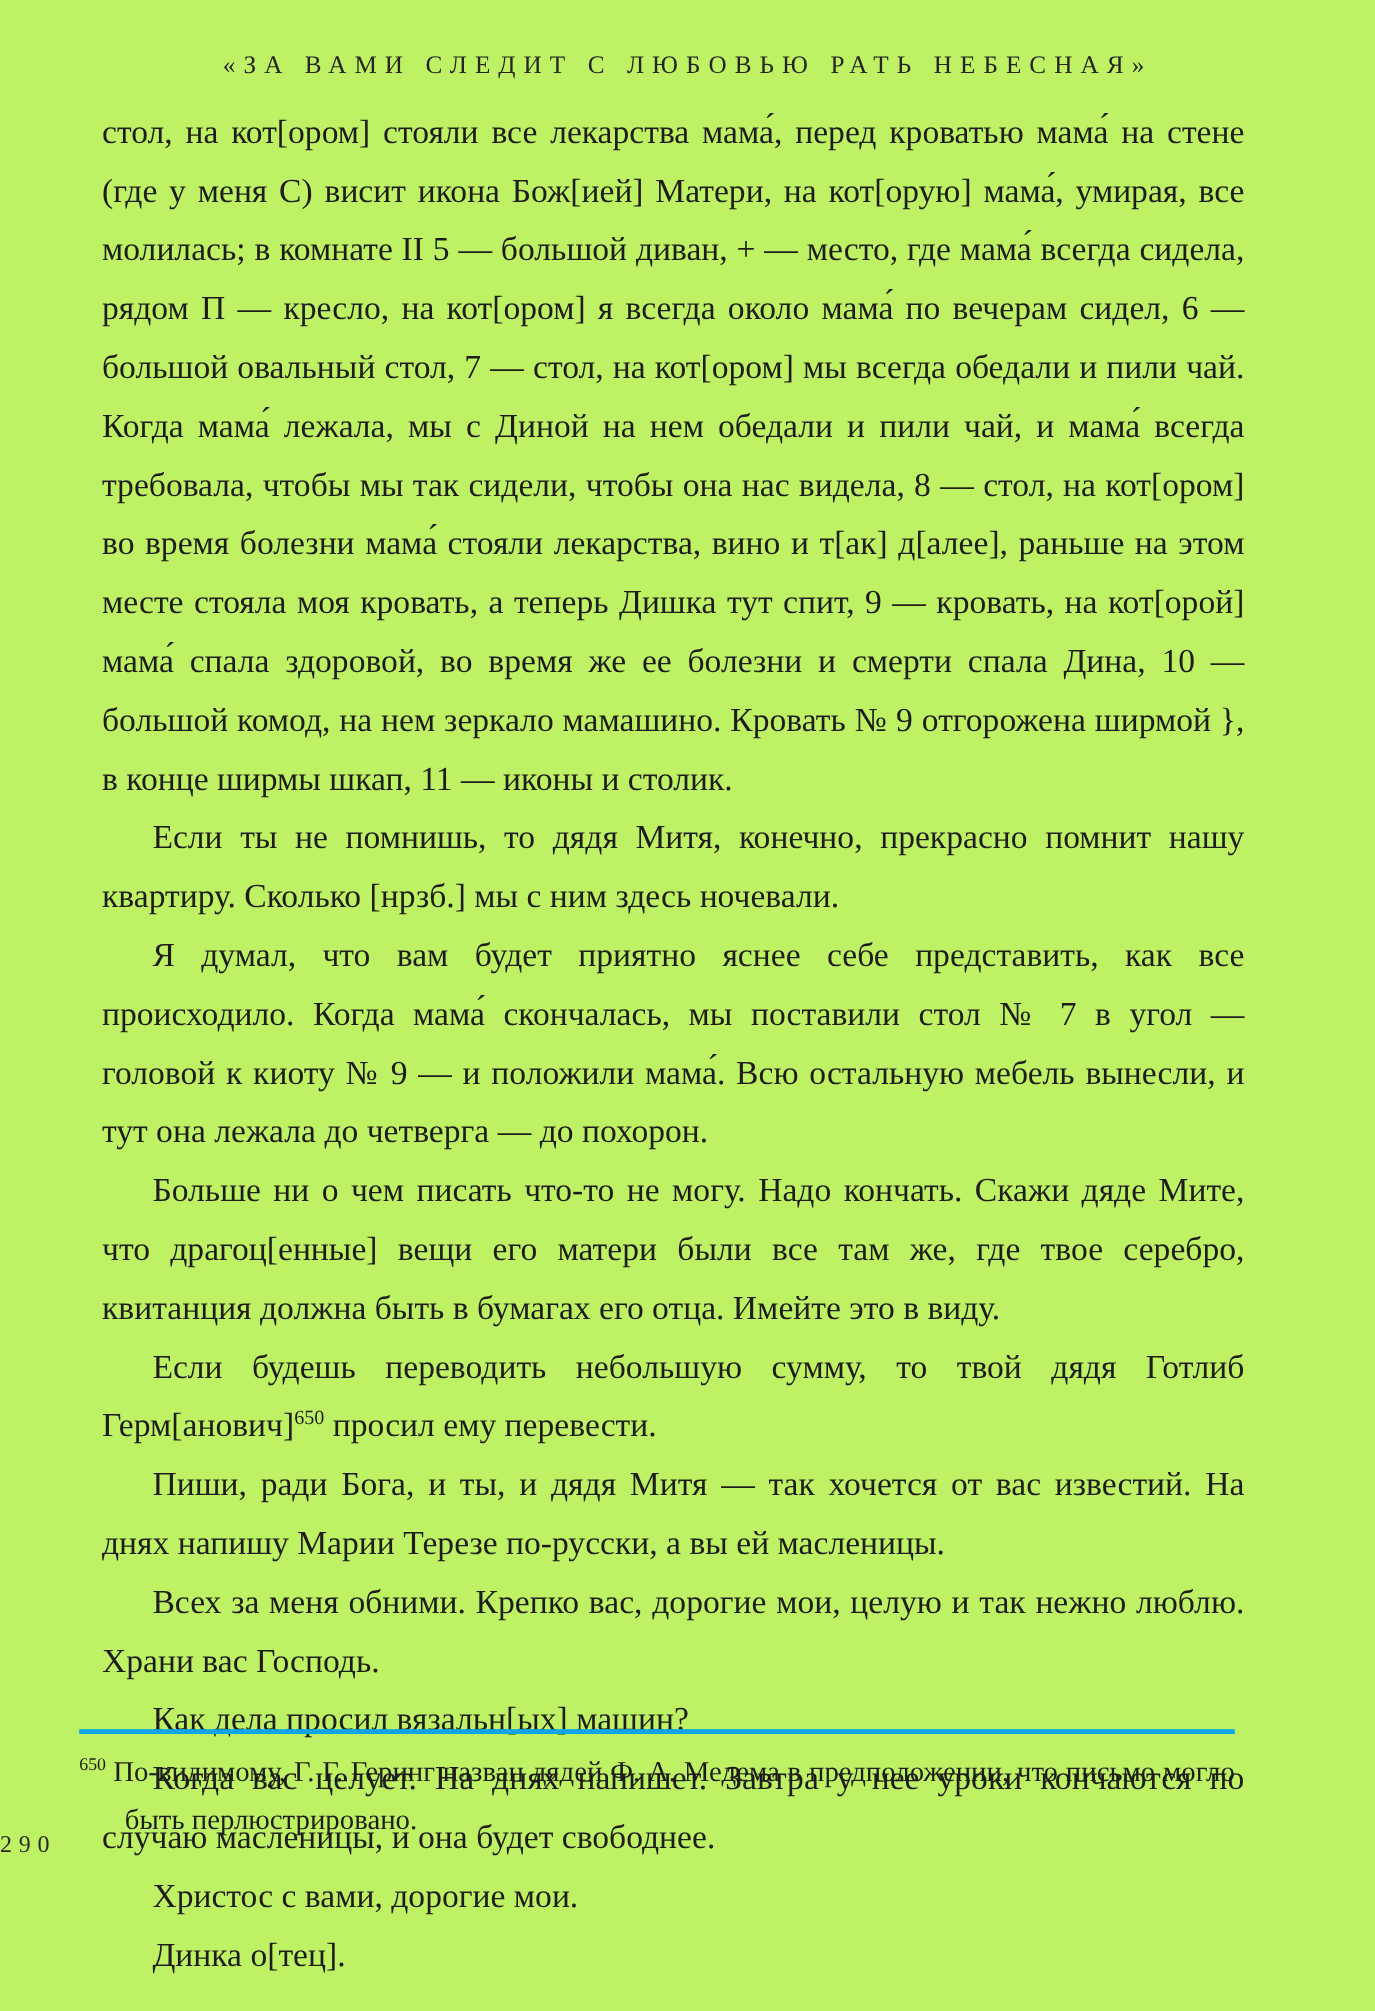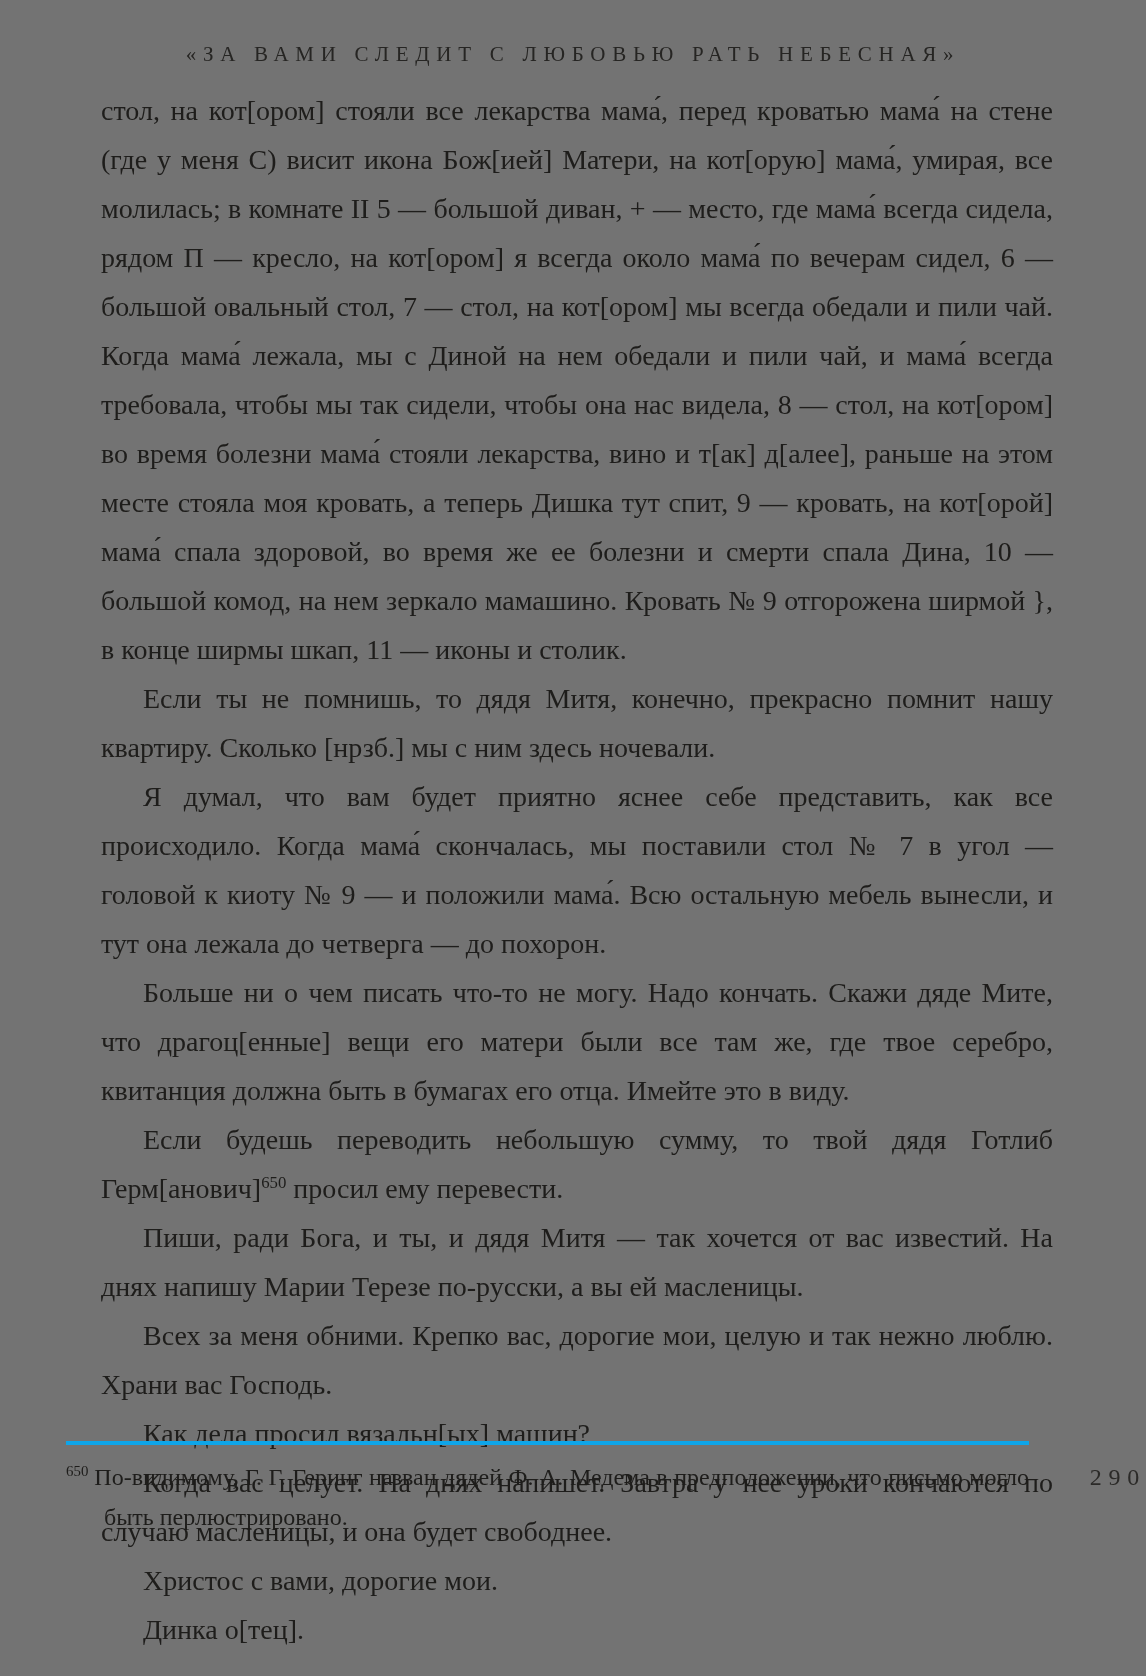--- a/index.html
+++ b/index.html
@@ -5,21 +5,21 @@
   html, body {
     margin: 0;
     padding: 0;
     background: #e9e9e9;
   }
   .page {
     position: relative;
     width: 1146px;
     height: 1676px;
     margin: 0 auto;
-    background: #737373;
+    background: #bef264;
     color: #1e1d1b;
     font-family: "Liberation Serif", "DejaVu Serif", serif;
     overflow: hidden;
   }
   .running-title {
     position: absolute;
     top: 42px;
     left: 0;
     width: 100%;
     text-align: center;
@@ -29,21 +29,20 @@
     white-space: nowrap;
   }
   .text-block {
     position: absolute;
     top: 86px;
     left: 85px;
     width: 952px;
     font-size: 28px;
     line-height: 49px;
     text-align: justify;
-    margin-left: 16px;
   }
   .text-block p {
     margin: 0;
     padding: 0;
   }
   .text-block p.indent {
     text-indent: 42px;
   }
   .fn-ref {
     font-size: 0.6em;
@@ -67,25 +66,25 @@
     text-indent: -38px;
   }
   .footnote-marker {
     font-size: 0.62em;
     vertical-align: super;
     line-height: 0;
     margin-right: 6px;
   }
   .page-number {
     position: absolute;
-    top: 1464px;
+    top: 1526px;
     left: 0;
     width: 100%;
-    text-align: right;
-    font-size: 24px;
+    text-align: left;
+    font-size: 20px;
     letter-spacing: 0.28em;
     color: #2b2a28;
   }
 </style>
 </head>
 <body>
 
 <div class="page">
 
   <div class="running-title">«ЗА ВАМИ СЛЕДИТ С ЛЮБОВЬЮ РАТЬ НЕБЕСНАЯ»</div>

